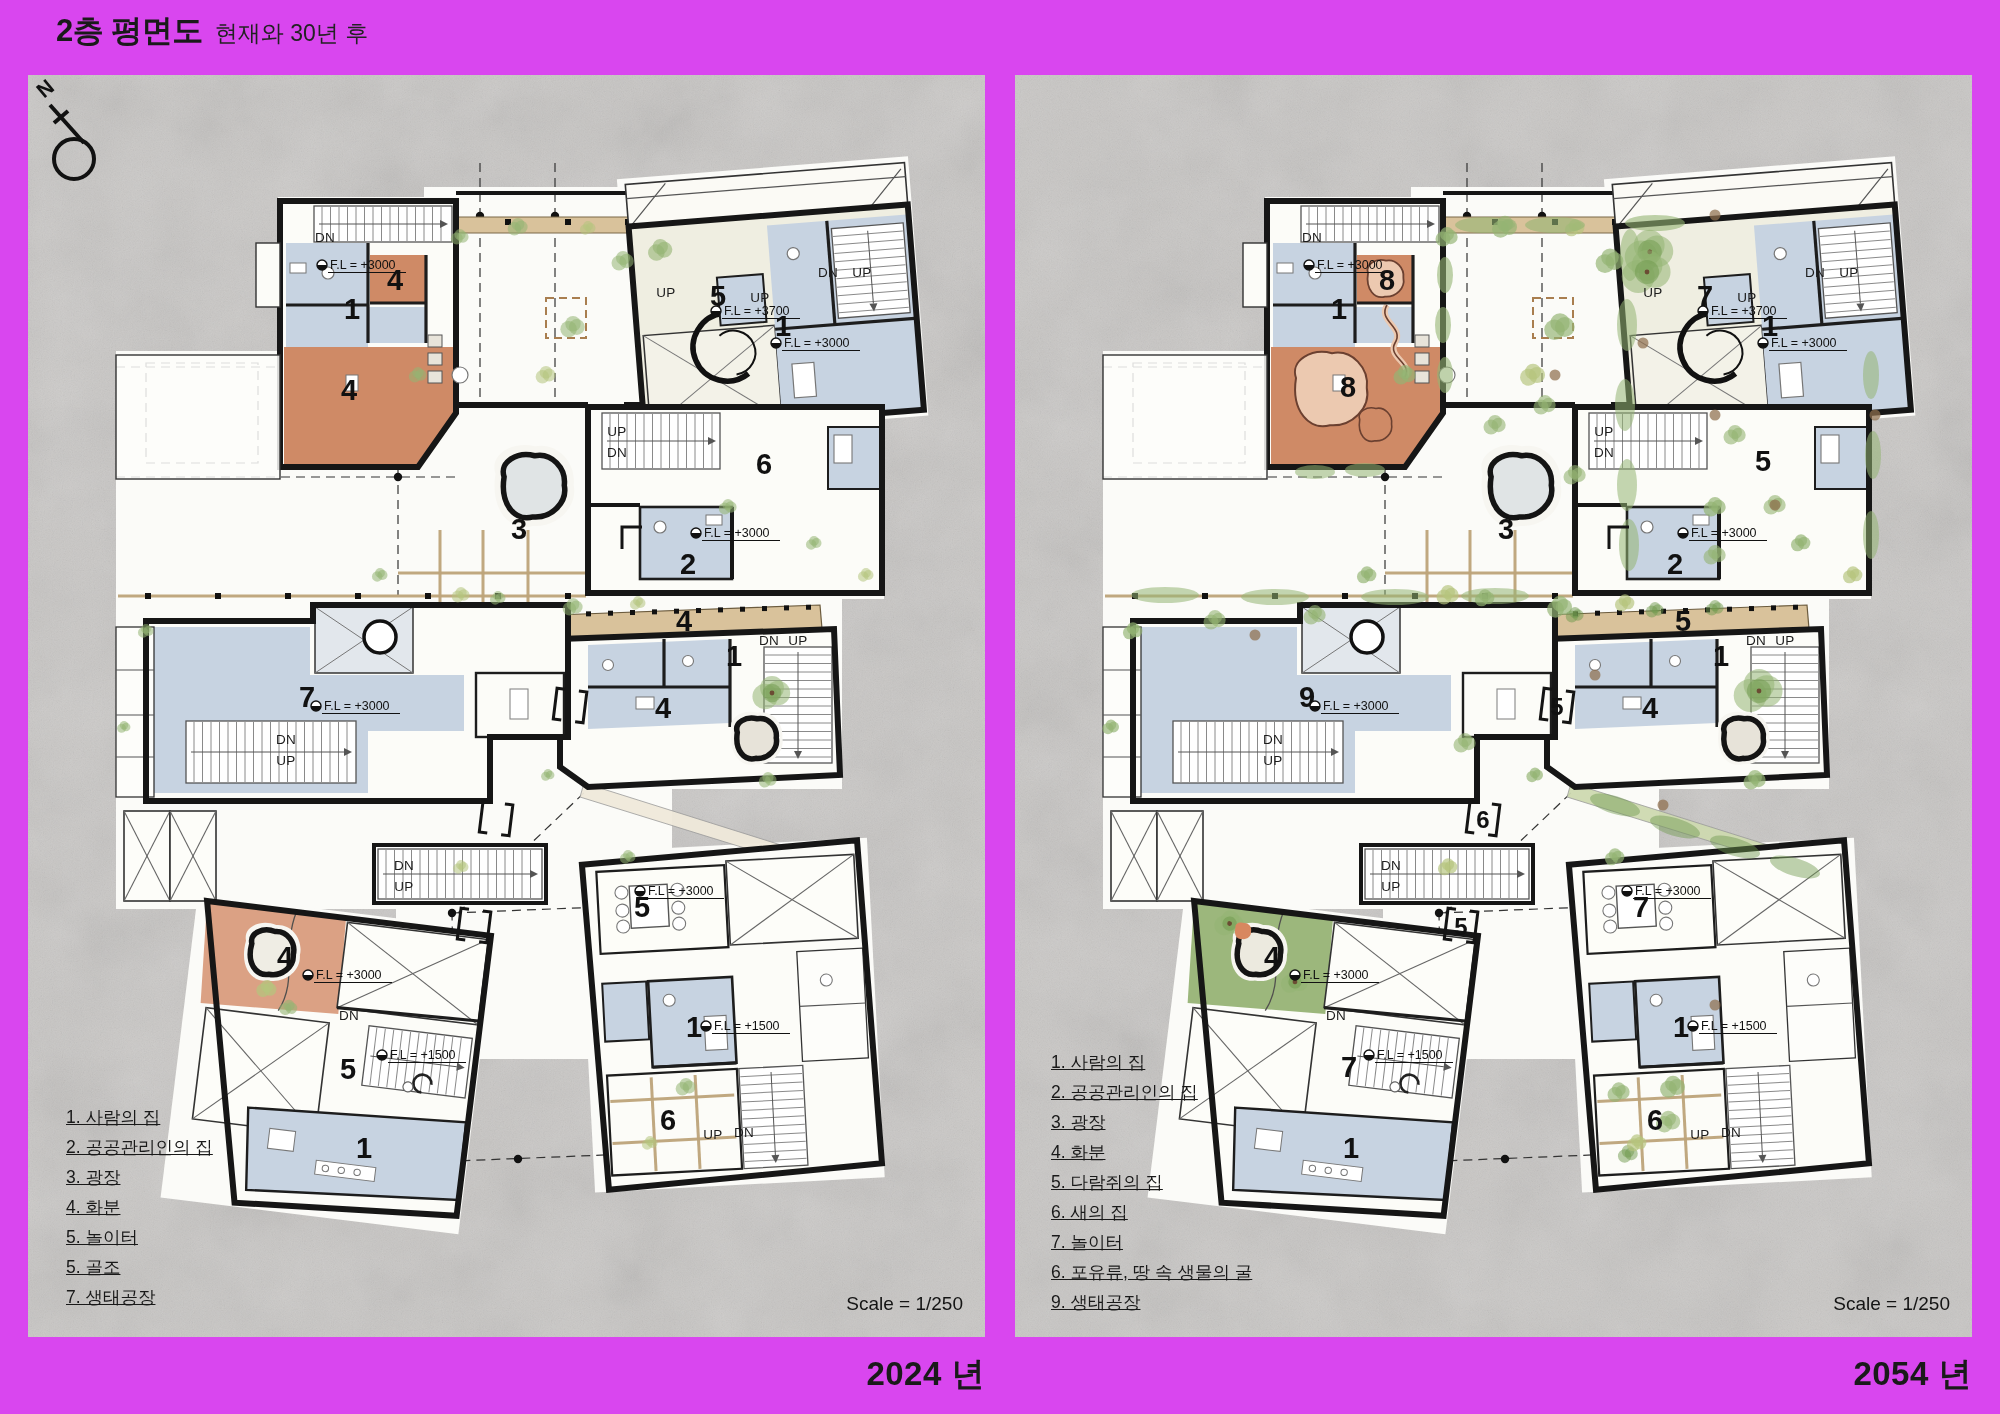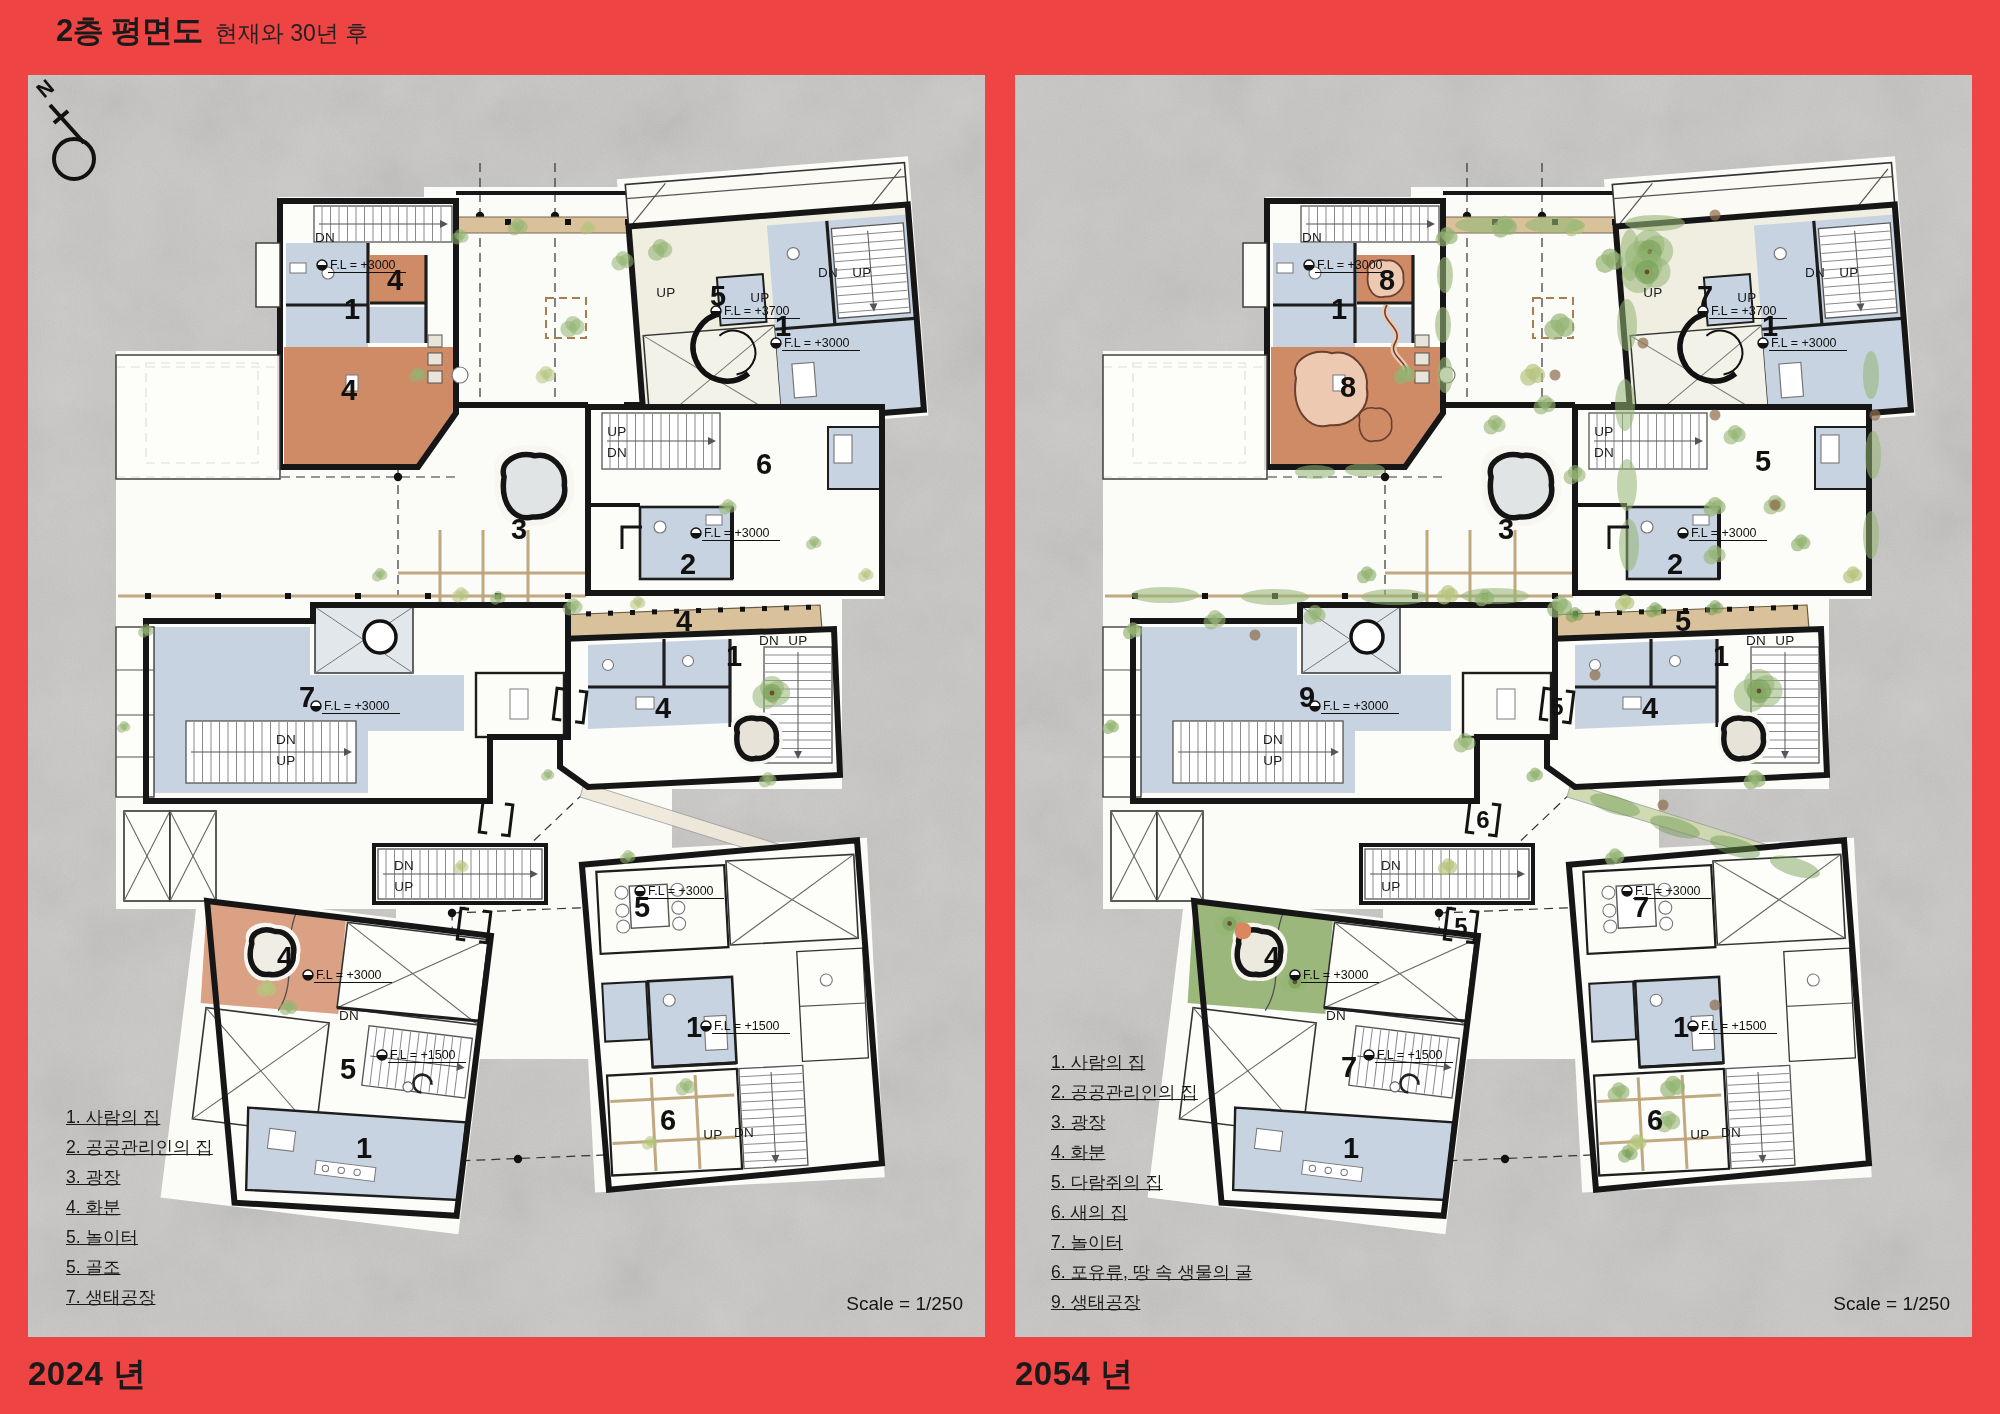--- a/index.html
+++ b/index.html
@@ -1,28 +1,28 @@
 <!DOCTYPE html>
 <html><head>
 <meta charset="utf-8">
 <style>
   html,body{margin:0;padding:0;background:#ffffff;}
-  .stage{position:relative;width:2000px;height:1414px;background:#ef4444;overflow:hidden;
+  .stage{position:relative;width:2000px;height:1414px;background:#d946ef;overflow:hidden;
          font-family:"Liberation Sans",sans-serif;color:#1a1a1a;}
   .title-row{position:absolute;left:56px;top:10px;display:flex;align-items:baseline;gap:12px;}
   .title-main{font-size:31px;font-weight:700;letter-spacing:-0.5px;}
   .title-sub{font-size:23px;font-weight:400;color:#222;}
   .panel{position:absolute;top:75px;width:957px;height:1262px;}
   #panel-0{left:28px;} #panel-1{left:1015px;}
   .plan-svg{position:absolute;left:0;top:0;width:957px;height:1262px;display:block;}
   .legend{position:absolute;z-index:5;}
   #legend-0{left:38px;top:1027px;} #legend-1{left:36px;top:972px;}
   .legend-item{font-size:17.5px;line-height:30px;color:#191919;white-space:nowrap;text-decoration:underline;}
   .scale-label{position:absolute;right:22px;top:1218px;font-size:19px;color:#141414;z-index:5;}
-  .caption{position:absolute;top:1352px;width:957px;text-align:left;font-size:33px;font-weight:600;letter-spacing:0.5px;}
+  .caption{position:absolute;top:1352px;width:957px;text-align:right;font-size:33px;font-weight:600;letter-spacing:0.5px;}
   #caption-0{left:28px;} #caption-1{left:1015px;}
   svg text{font-family:"Liberation Sans",sans-serif;}
 </style>
 </head>
 <body>
 
 <div class="stage">
   <div class="title-row">
     <span class="title-main">2층 평면도</span>
     <span class="title-sub">현재와 30년 후</span>

